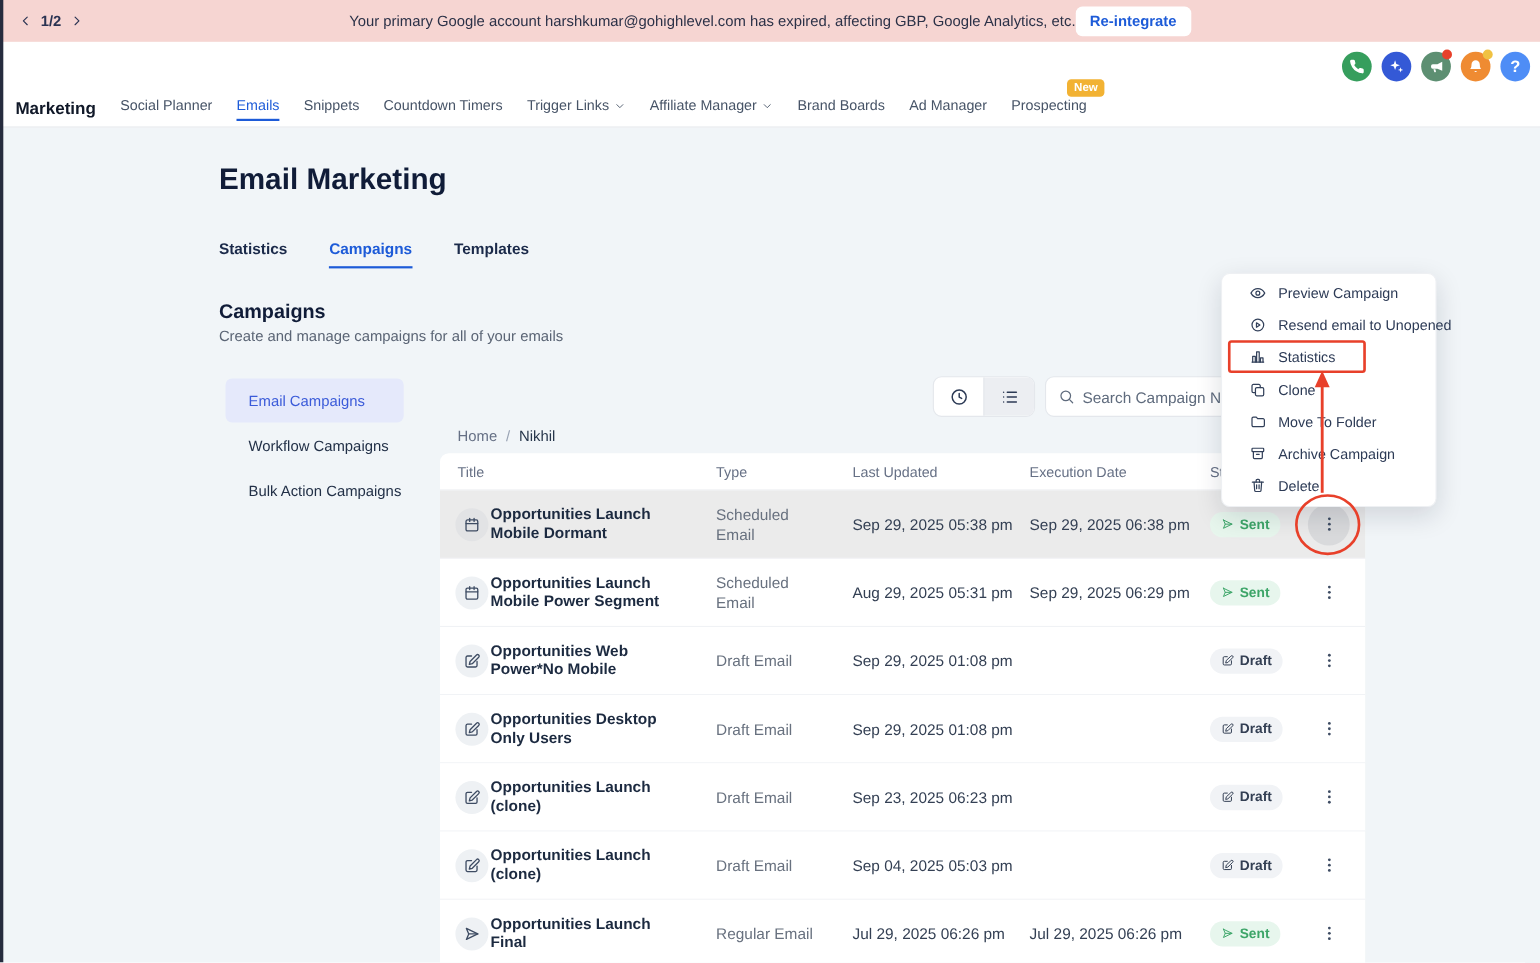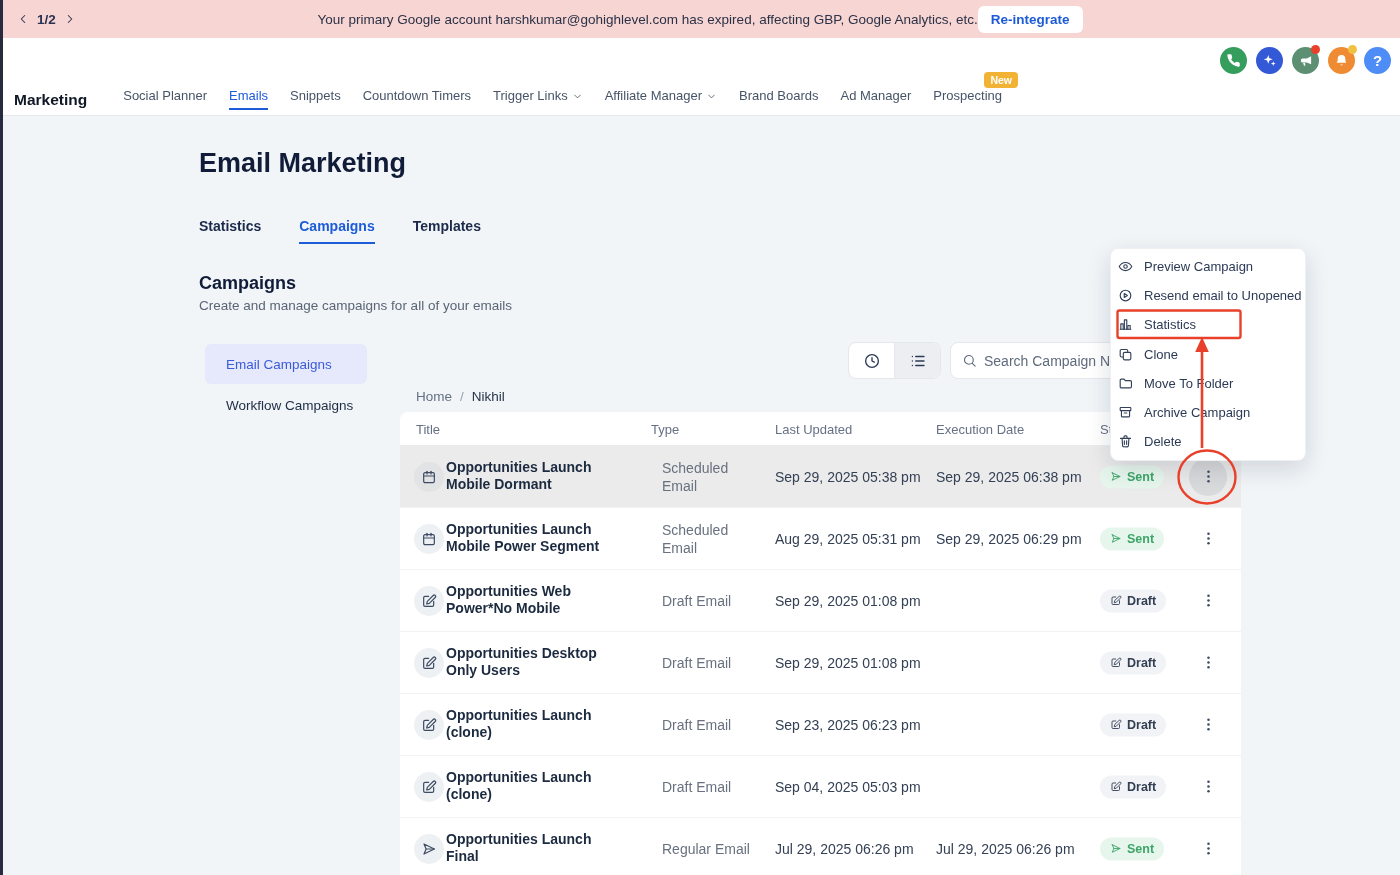--- a/index.html
+++ b/index.html
@@ -34,21 +34,21 @@
   .top-icons{position:absolute;top:9px;right:9px;display:flex;gap:9px;}
   .circle-btn{position:relative;width:27px;height:27px;border-radius:50%;display:flex;
     align-items:center;justify-content:center;color:#fff;cursor:pointer;}
   .cb-phone{background:#369e5d;} .cb-ai{background:#3459d6;} .cb-megaphone{background:#5d8f72;}
   .cb-bell{background:#ef8b32;} .cb-help{background:#4e8df6;font-weight:700;font-size:15px;}
   .dot{position:absolute;border-radius:50%;}
   .dot-red{width:9px;height:9px;background:var(--red);top:-2px;right:-1px;}
   .dot-amber{width:9px;height:9px;background:#f0c243;top:-2px;right:-2px;}
 
   .mainnav{position:absolute;left:14px;bottom:0;height:30px;display:flex;align-items:center;gap:22px;}
-  .brand{font-size:15.5px;font-weight:700;color:#101828;margin-right:14px;}
+  .brand{font-size:15.5px;font-weight:700;color:#101828;}
   .nav-item{position:relative;font-size:13px;color:#475467;cursor:pointer;white-space:nowrap;
     padding-bottom:9px;display:flex;align-items:center;gap:4px;}
   .nav-item.active{color:var(--accent);}
   .nav-item.active::after{content:"";position:absolute;left:0;right:0;bottom:2px;height:2px;background:var(--accent);}
   .nav-chev{width:11px;height:11px;color:#475467;margin-top:1px;}
   .new-badge{position:absolute;top:-16px;right:-16px;background:var(--amber);color:#fff;
     font-size:10.5px;font-weight:700;padding:2px 6px;border-radius:4px;}
 
   
   .content{position:absolute;left:0;top:116px;width:1400px;height:759px;background:var(--content-bg);}
@@ -83,36 +83,36 @@
   .table{position:absolute;left:400px;top:296px;width:841px;background:#fff;border-radius:8px 8px 0 0;}
   .thead{position:relative;height:34px;border-bottom:1px solid #eaecf0;}
   .th{position:absolute;top:50%;transform:translateY(-50%);font-size:13px;color:#667085;white-space:nowrap;}
   .trow{position:relative;height:62px;border-bottom:1px solid #f0f2f5;cursor:pointer;background:#fff;}
   .trow.hl{background:#ebebeb;}
   .c{position:absolute;top:50%;transform:translateY(-50%);}
   .c-icon{left:14px;width:30px;height:30px;border-radius:50%;background:#eef1f4;display:flex;
     align-items:center;justify-content:center;color:#3e4c63;}
   .trow.hl .c-icon{background:#e2e3e5;}
   .c-title{left:46px;width:172px;font-size:14px;font-weight:700;color:#1c2a40;line-height:1.28;}
-  .c-type{left:262px;width:100px;font-size:14px;color:#68717f;line-height:1.3;}
+  .c-type{left:251px;width:100px;font-size:14px;color:#68717f;line-height:1.3;}
   .c-upd{left:375px;width:152px;font-size:14px;color:#344054;line-height:1.3;}
   .c-exec{left:536px;width:152px;font-size:14px;color:#344054;line-height:1.3;}
   .c-status{left:700px;}
   .badge{display:inline-flex;align-items:center;gap:5px;height:23px;padding:0 10px;border-radius:12px;
     font-size:12.5px;font-weight:700;white-space:nowrap;}
   .badge.sent{background:var(--green-bg);color:var(--green);}
   .badge.draft{background:#f1f3f6;color:#333f53;}
   .c-kebab{left:789px;width:38px;height:38px;display:flex;align-items:center;justify-content:center;
     color:#3e4c63;cursor:pointer;border-radius:50%;}
   .trow.hl .c-kebab{background:#d9dadc;}
 
   
   .context-menu{position:absolute;left:1110px;top:248px;width:196px;background:#fff;border-radius:8px;
     border:1px solid #eef0f3;box-shadow:0 8px 24px rgba(16,24,40,.14);z-index:50;padding:3px 0 4px;}
-  .menu-item{height:29.2px;display:flex;align-items:center;gap:11px;padding-left:7px;font-size:13px;
+  .menu-item{height:29.2px;display:flex;align-items:center;gap:11px;padding-left:25px;font-size:13px;
     color:#2c3a55;cursor:pointer;white-space:nowrap;}
   .menu-item .mi-ic{color:#32405a;display:flex;}
 
   
   .annotations{position:absolute;left:0;top:0;width:1400px;height:875px;z-index:60;pointer-events:none;}
 </style>
 </head>
 <body>
 
 <div class="left-strip"></div>
@@ -226,20 +226,21 @@
       <span class="tab active">Campaigns</span>
       <span class="tab">Templates</span>
     </div>
 
   <h2 class="sec-heading">Campaigns</h2>
   <p class="sec-sub">Create and manage campaigns for all of your emails</p>
 
   <aside class="sidebar" id="sidebar">
       <div class="side-item active">Email Campaigns</div>
       <div class="side-item">Workflow Campaigns</div>
+      <div class="side-item">Bulk Action Campaigns</div>
     </aside>
 
   <div class="view-toggle">
     <div class="seg">
         <span class="icon-svg">
           <svg width="18" height="18" viewBox="0 0 24 24" fill="none" stroke="currentColor" stroke-width="1.8" stroke-linecap="round" stroke-linejoin="round">
             <circle cx="12" cy="12" r="8.5"></circle>
             <polyline points="12 7.5 12 12 15 13.6"></polyline>
           </svg>
         </span>

